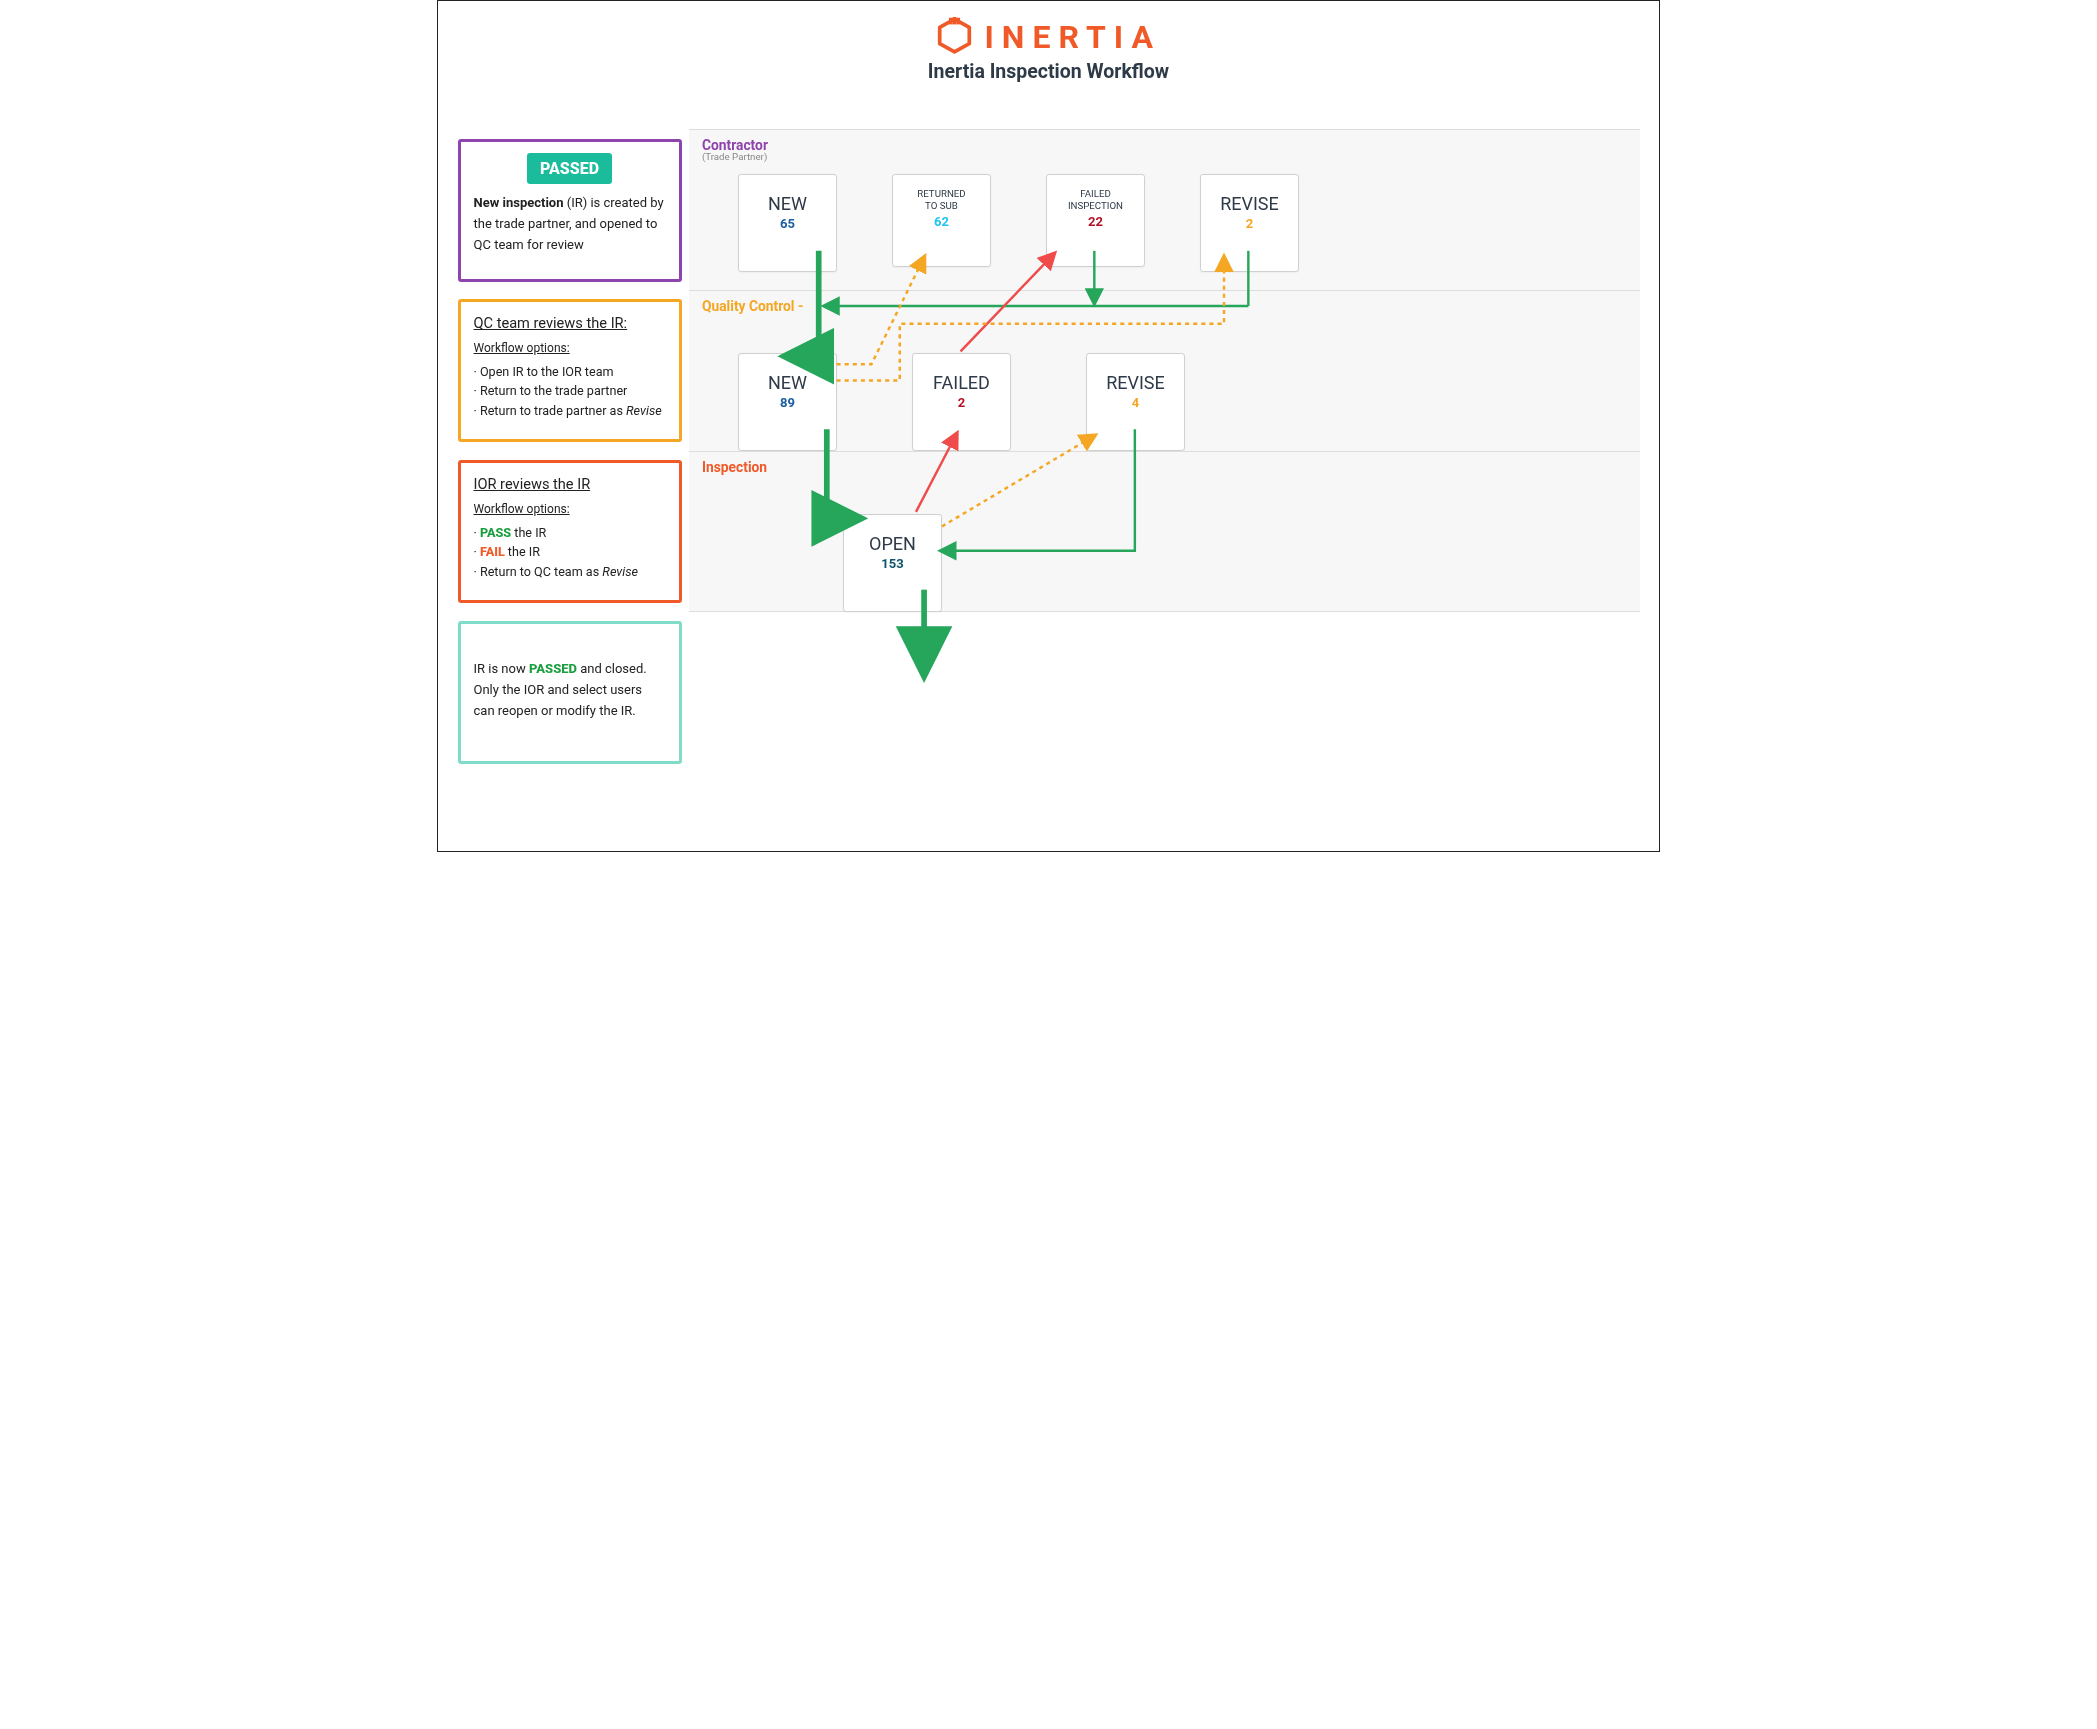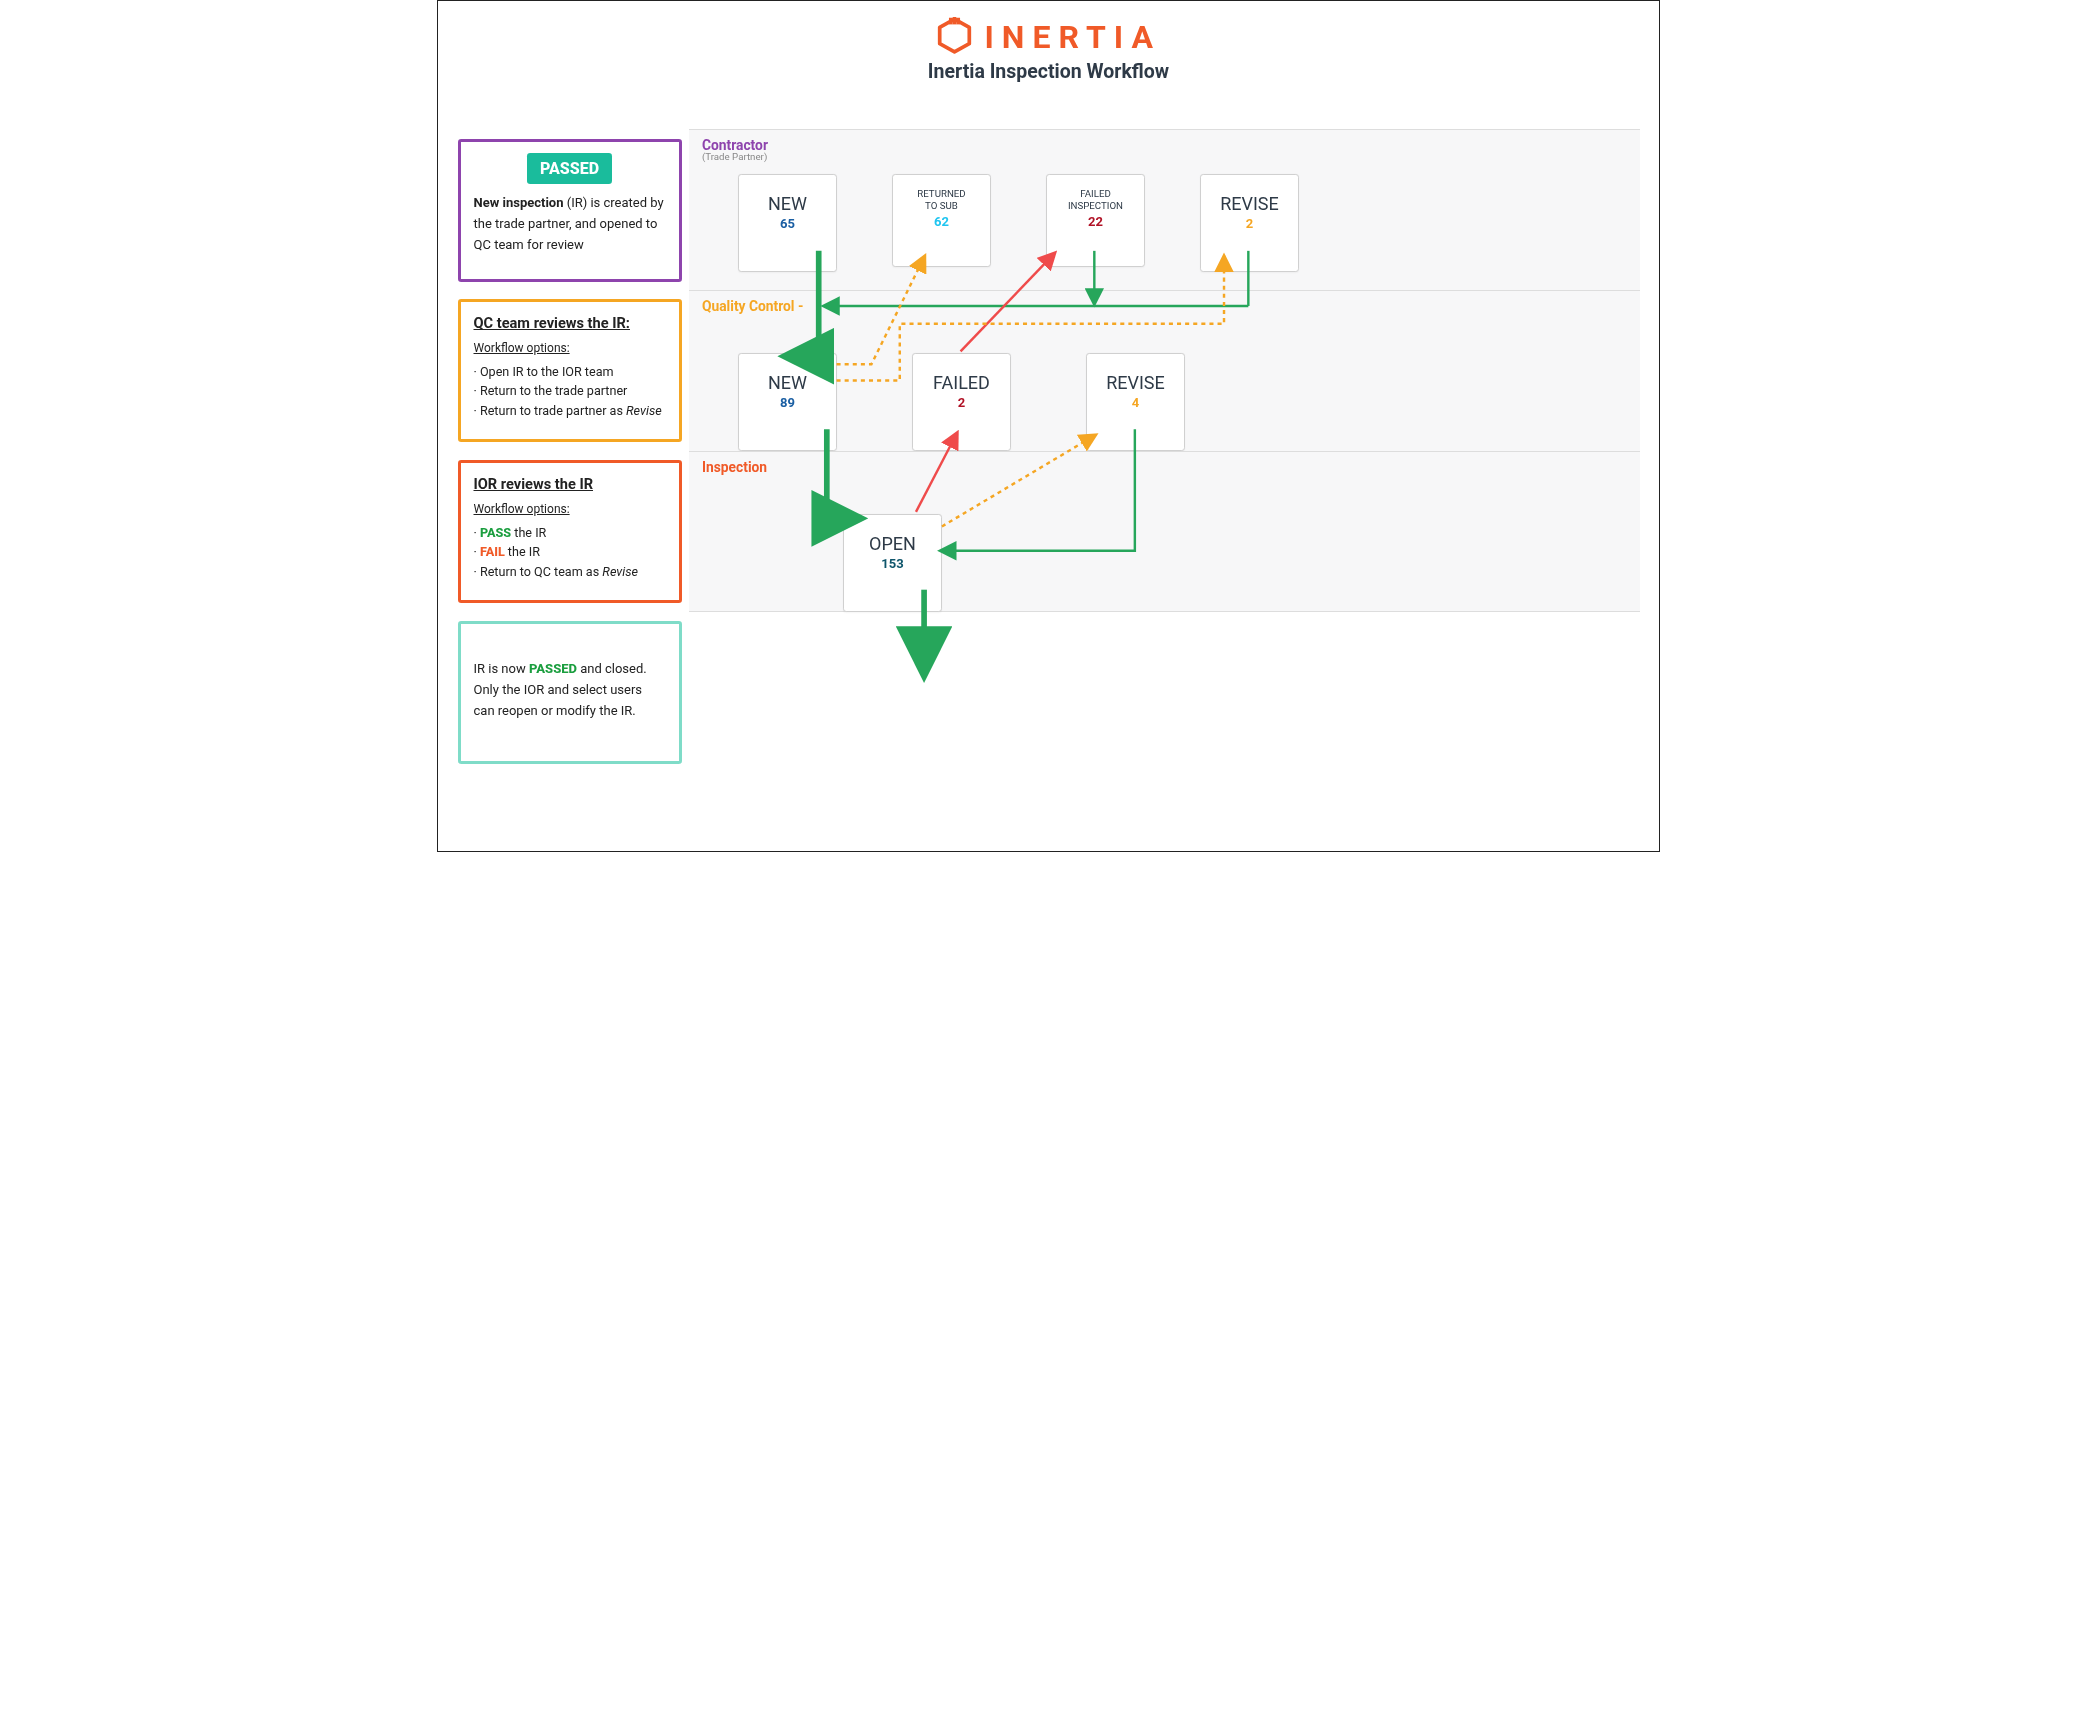--- a/index.html
+++ b/index.html
@@ -45,21 +45,21 @@
   .card.big{width:97px;height:78px;padding-top:18px;}
   .card.big .lbl{font-size:18px;}
   .card.big .cnt{font-size:13px;}
   .card.sm{width:97px;height:78px;padding-top:13px;}
   .card.sm .lbl{font-size:9.7px;line-height:12px;}
   .card.sm .cnt{font-size:13px;}
 
   
   .desc{position:absolute;left:19.5px;width:224px;box-sizing:border-box;padding:11.4px 13px 9.7px 13px;background:#fff;border-width:3.2px;border-style:solid;border-radius:3.2px;font-size:13px;line-height:21px;color:#222;}
   .desc .start{display:inline-block;background:var(--green-bright);color:#fff;font-weight:800;font-size:16px;padding:4.9px 13px;border-radius:3.2px;margin-bottom:8px;}
-  .desc h3{margin:0 0 3.2px 0;font-size:14.6px;font-weight:700;text-decoration:underline;}
+  .desc h3{margin:0 0 3.2px 0;font-size:14.6px;font-weight:400;text-decoration:underline;}
   .desc .wfo{text-decoration:underline;font-size:12px;}
   .desc ul{list-style:none;padding:0;margin:3.2px 0 0 0;font-size:12.6px;line-height:19.5px;}
   .desc ul li::before{content:"· ";}
   .desc .pass{color:#1b9e3f;font-weight:800;}
   .desc .fail{color:var(--orange);font-weight:800;}
   .desc .ital{font-style:italic;}
 
   
   svg.arrows{position:absolute;left:251px;top:128px;pointer-events:none;}
 </style>

